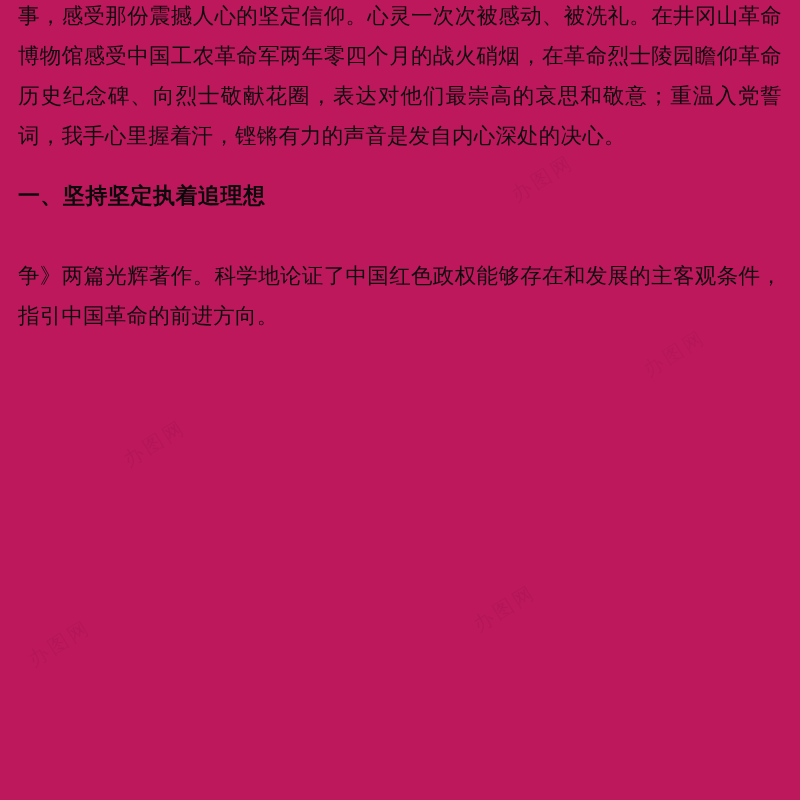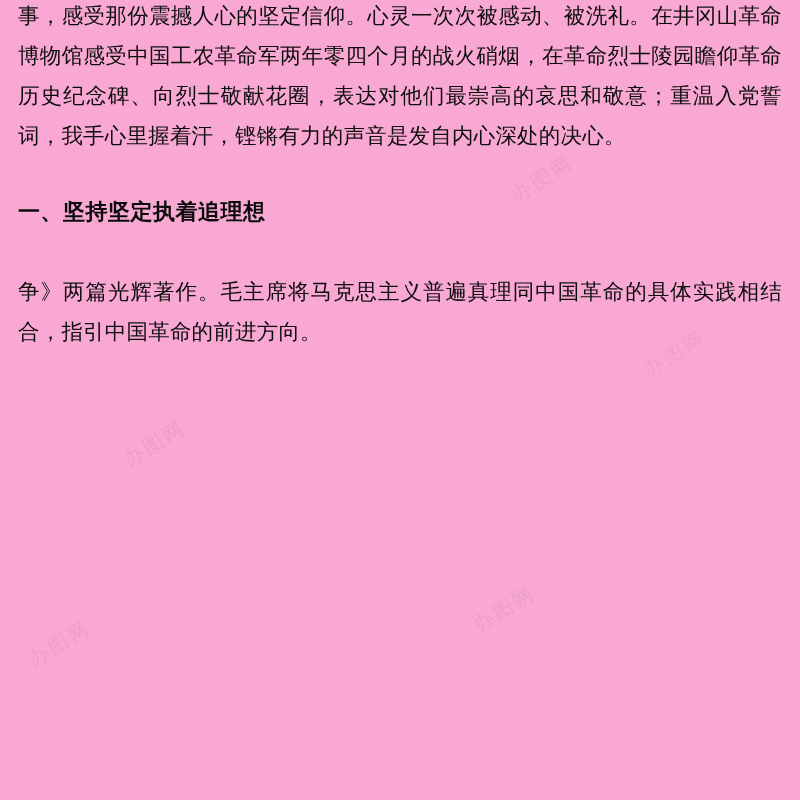--- a/index.html
+++ b/index.html
@@ -4,21 +4,21 @@
 <style>
   html, body {
     margin: 0;
     padding: 0;
     background: #ffffff;
   }
   .page {
     position: relative;
     width: 800px;
     height: 800px;
-    background: #f9a8d4;
+    background: #be185d;
     overflow: hidden;
     font-family: "Liberation Serif", "DejaVu Serif", serif;
   }
   .content {
     position: absolute;
     left: 0;
     top: 0;
     width: 800px;
     padding: 0 18px;
     box-sizing: border-box;
@@ -32,21 +32,21 @@
     text-justify: inter-character;
     letter-spacing: 0.2px;
   }
   p.first-para {
     margin-top: -4px;
   }
   p.indent {
     text-indent: 2.2em;
   }
   h2.heading {
-    margin: 38px 0 14px 0;
+    margin: 22px 0 14px 0;
     font-size: 22px;
     line-height: 36px;
     font-weight: bold;
     color: #0a0a0a;
     letter-spacing: 0.5px;
   }
   .gap {
     height: 28px;
   }
 
@@ -76,21 +76,21 @@
 <div class="page">
 
   <div class="content">
     <p class="body-text first-para">事，感受那份震撼人心的坚定信仰。心灵一次次被感动、被洗礼。在井冈山革命博物馆感受中国工农革命军两年零四个月的战火硝烟，在革命烈士陵园瞻仰革命历史纪念碑、向烈士敬献花圈，表达对他们最崇高的哀思和敬意；重温入党誓词，我手心里握着汗，铿锵有力的声音是发自内心深处的决心。</p>
 
     <h2 class="heading">一、坚持坚定执着追理想</h2>
 
 
     <div class="gap"></div>
 
-    <p class="body-text">争》两篇光辉著作。毛主席将马克思主义普遍真理同中国革命的具体实践相结合，指引中国革命的前进方向。</p>
+    <p class="body-text">争》两篇光辉著作。科学地论证了中国红色政权能够存在和发展的主客观条件，指引中国革命的前进方向。</p>
   </div>
 
   <div class="wm wm-1">办图网</div>
   <div class="wm wm-2">办图网</div>
   <div class="wm wm-3">办图网</div>
   <div class="wm wm-4">办图网</div>
   <div class="wm wm-5">办图网</div>
 
 </div>
 

